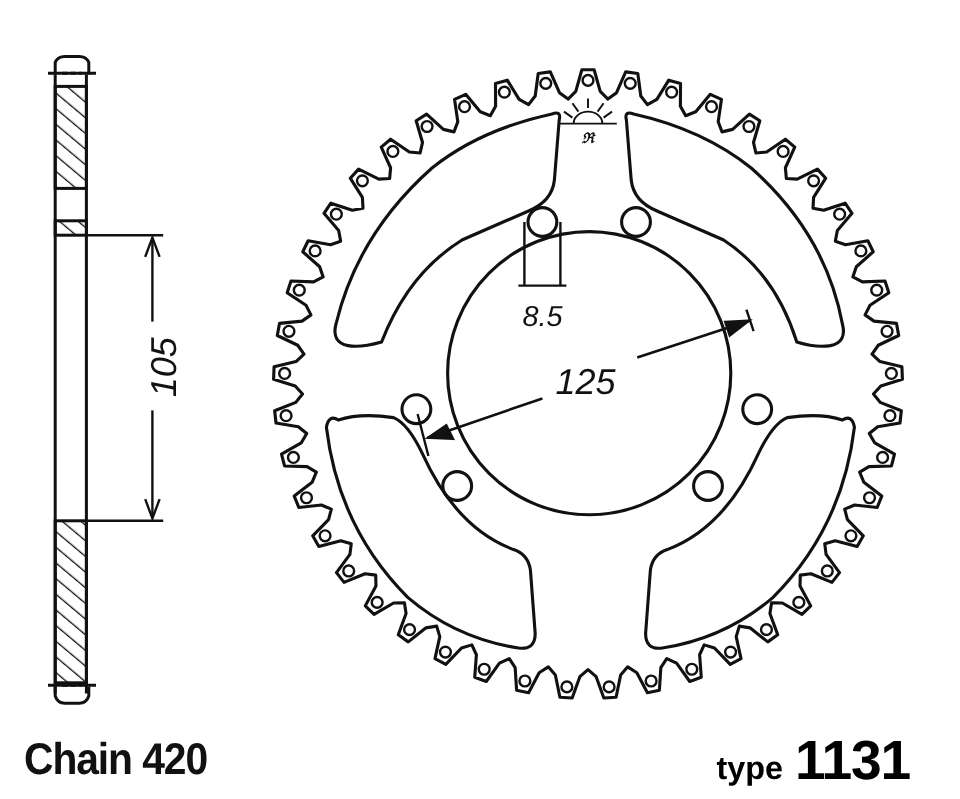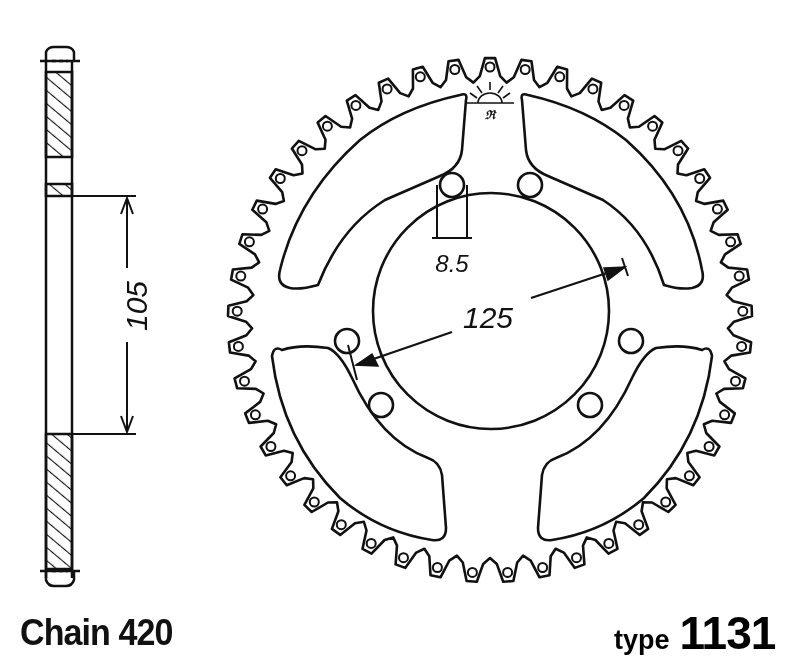--- a/index.html
+++ b/index.html
@@ -1,20 +1,20 @@
 <!DOCTYPE html>
 <html><head>
 <meta charset="utf-8">
 <style>
   html,body{margin:0;padding:0;background:#ffffff;}
   body{width:800px;height:666px;position:relative;overflow:hidden;font-family:"Liberation Sans",sans-serif;}
   svg{position:absolute;left:0;top:0;}
   .caption{position:absolute;font-weight:bold;color:#111;font-family:"Liberation Sans",sans-serif;}
   #chain{left:20px;top:612px;font-size:37px;letter-spacing:-1px;transform:scaleX(0.92);transform-origin:left;}
-  #type-wrap{position:absolute;left:614px;top:606px;white-space:nowrap;}
+  #type-wrap{position:absolute;left:597px;top:606px;white-space:nowrap;}
   #type-label{font-size:27px;font-weight:bold;margin-right:10px;vertical-align:baseline;}
   #type-num{font-size:46px;font-weight:bold;vertical-align:baseline;letter-spacing:-1px;}
   .dim{font-family:"Liberation Sans",sans-serif;font-style:italic;fill:#111;}
 </style>
 </head>
 <body>
 
 <svg width="800" height="666" viewBox="0 0 800 666">
   <defs>
     <pattern id="hatch" width="10" height="10" patternUnits="userSpaceOnUse" patternTransform="rotate(-50)">

